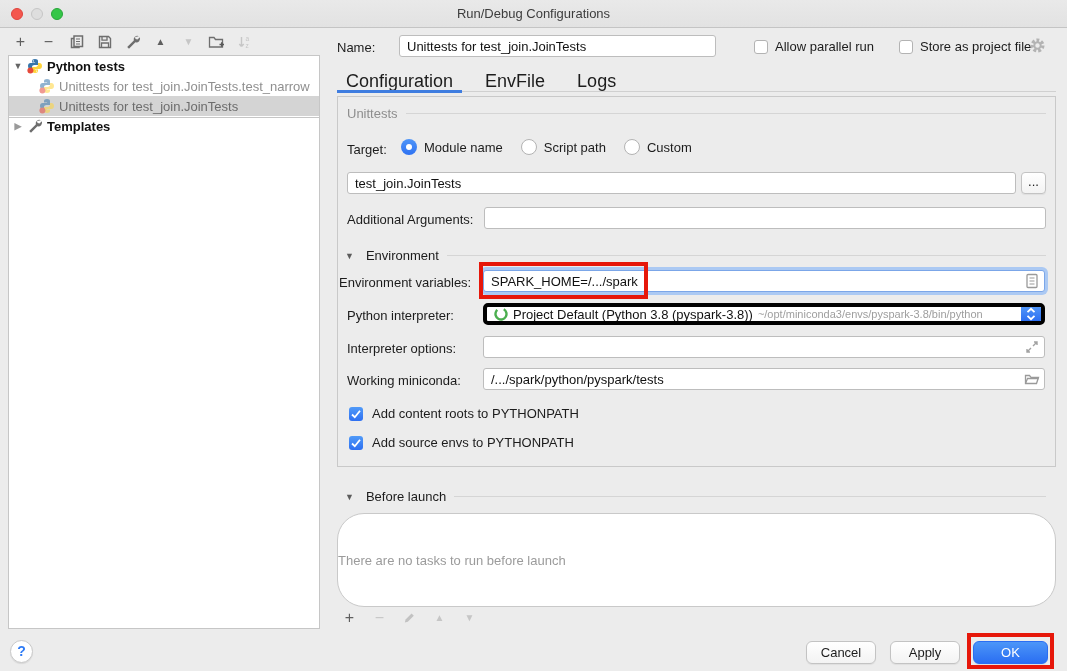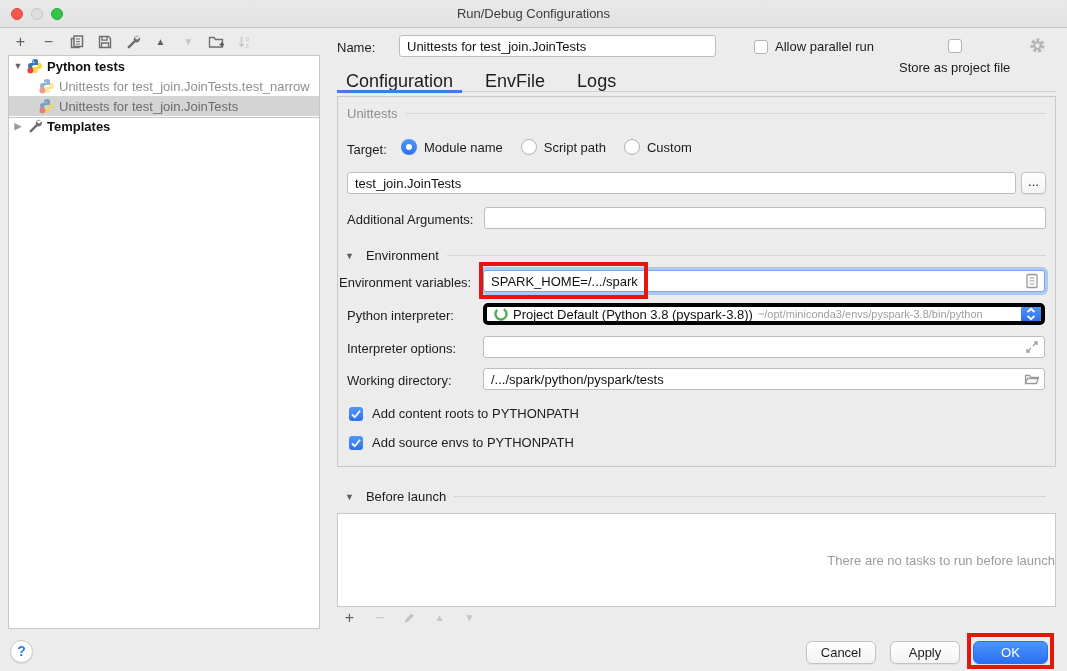--- a/index.html
+++ b/index.html
@@ -170,21 +170,21 @@
     </div>
   </div>
 
   <div class="lbl" style="left:337px; top:40px;">Name:</div>
   <input class="tf" style="left: 399px; top: 35px; width: 317px;" readonly="" value="Unittests for test_join.JoinTests">
 
   <div class="abs" style="left:754px; top:39px; display:flex; align-items:center; gap:7px;">
     <span class="cb"></span>
     <span class="lbl" style="position:static;">Allow parallel run</span>
   </div>
-  <div class="abs" style="left:899px; top:39px; display:flex; align-items:center; gap:7px;flex-direction:column;">
+  <div class="abs" style="left:899px; top:39px; display:flex; align-items:center; gap:7px;">
     <span class="cb"></span>
     <span class="lbl" style="position:static;">Store as project file</span>
   </div>
   <svg class="abs" style="left:1029px; top:37px;" width="17" height="17" viewBox="0 0 16 16">
     <circle cx="8" cy="8" r="5" fill="none" stroke="#b3b3b3" stroke-width="3.2" stroke-dasharray="2.6 1.8"></circle>
     <circle cx="8" cy="8" r="3" fill="none" stroke="#b3b3b3" stroke-width="1.8"></circle>
   </svg>
 
   <div class="tabs">
     <div class="tab active">Configuration</div>
@@ -255,21 +255,21 @@
 
   <div class="lbl" style="left:347px; top:341px;">Interpreter options:</div>
   <div class="abs" style="left:483px; top:336px; width:562px; height:22px;">
     <input class="tf" style="left: 0px; top: 0px; width: 562px;" readonly="" value="">
     <svg class="field-icon" style="right:5px; top:3px;" viewBox="0 0 16 16">
       <path d="M10 3h3v3M13 3L9 7" fill="none" stroke="#a2a2a2" stroke-width="1.4"></path>
       <path d="M6 13H3v-3M3 13l4-4" fill="none" stroke="#a2a2a2" stroke-width="1.4"></path>
     </svg>
   </div>
 
-  <div class="lbl" style="left:347px; top:373px;">Working directory:</div>
+  <div class="lbl" style="left:347px; top:373px;">Working miniconda:</div>
   <div class="abs" style="left:483px; top:368px; width:562px; height:22px;">
     <input class="tf" style="left: 0px; top: 0px; width: 562px;" readonly="" value="/.../spark/python/pyspark/tests">
     <svg class="field-icon" style="right:5px; top:3px;" viewBox="0 0 16 16">
       <path d="M1.5 12.5v-8h4l1.5 1.8h7.5l-2 6.2z" fill="none" stroke="#9a9a9a" stroke-width="1.3"></path>
       <path d="M1.5 12.5l2-5h11" fill="none" stroke="#9a9a9a" stroke-width="1.3"></path>
     </svg>
   </div>
 
   <div class="abs" style="left:349px; top:406px; display:flex; align-items:center; gap:9px;">
     <span class="cb on">
@@ -286,21 +286,21 @@
         </svg>
     </span>
     <span class="lbl" style="position:static;">Add source envs to PYTHONPATH</span>
   </div>
 
   <div class="group-head" style="left:345px; top:489px; width:701px; color:#1c1c1c;">
     <span class="sec-arrow">▼</span>
     <span>Before launch</span>
     <span class="group-line"></span>
   </div>
-  <div class="panel" style="left:337px; top:513px; width:719px; height:94px; background:#fff; display:flex; align-items:center; justify-content:flex-end;">
+  <div class="panel" style="left:337px; top:513px; width:719px; height:94px; background:#fff; display:flex; align-items:center; justify-content:flex-start;border-radius:27px;">
     <span style="font-size:13px; color:#9b9b9b;">There are no tasks to run before launch</span>
   </div>
   <div class="bl-toolbar">
     <span class="tbi">
         <span class="glyph">+</span>
       </span>
     <span class="tbi">
         <span class="glyph dis">−</span>
       </span>
     <span class="tbi">

